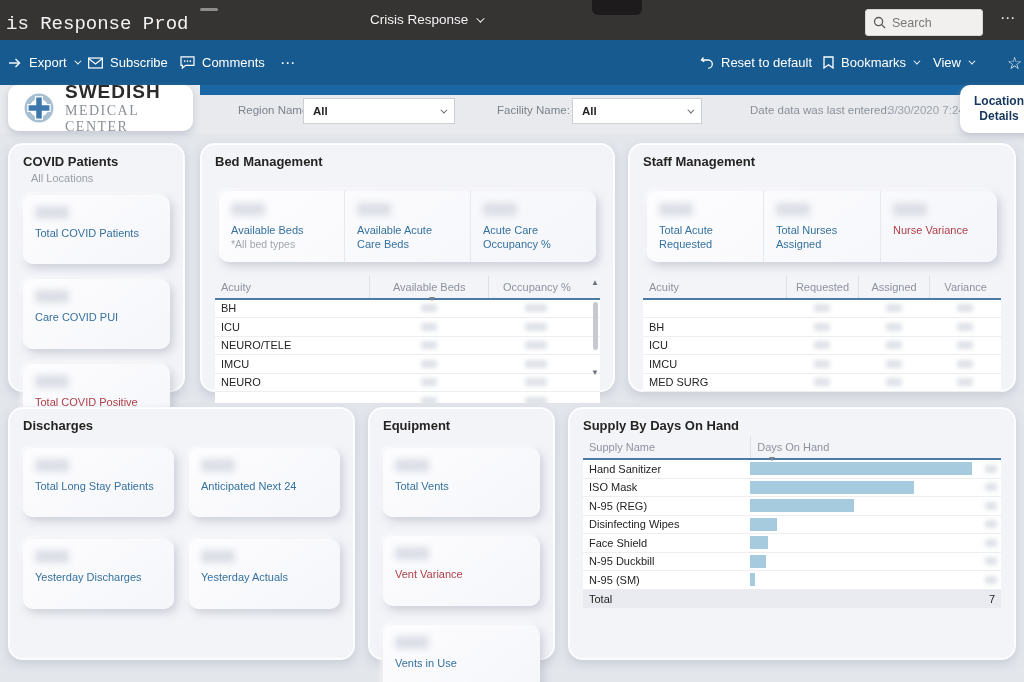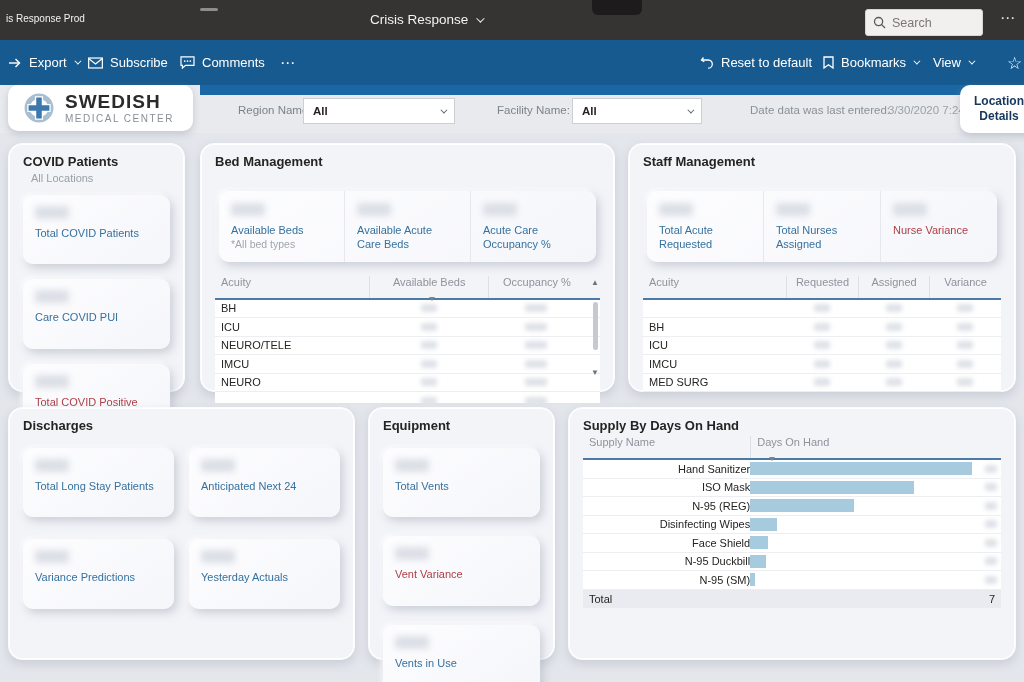--- a/index.html
+++ b/index.html
@@ -8,21 +8,21 @@
     --kpi-blue:#35719f; --kpi-red:#ae3f47; --text-dark:#252423;
     --muted:#8f959d; --underline:#4a7aa5; --bar:#a6cade; --navy:#16375c;
   }
   *{margin:0;padding:0;box-sizing:border-box;}
   html,body{width:1024px;height:682px;overflow:hidden;}
   body{font-family:"Liberation Sans","DejaVu Sans",sans-serif;background:var(--page-bg);}
   .page{position:relative;width:1024px;height:682px;overflow:hidden;}
 
   
   .topbar{position:absolute;left:0;top:0;width:1024px;height:40px;background:var(--topbar);color:#f3f3f3;}
-  .topbar .wtitle{position:absolute;left:6px;top:13px;font-size:10px;}
+  .topbar .wtitle{position:absolute;left:6px;top:13px;font-size:19px;font-family:Liberation Mono, monospace;}
   .topbar .handle{position:absolute;left:200px;top:8px;width:18px;height:3px;background:#8d8d8d;border-radius:2px;}
   .topbar .notch{position:absolute;left:592px;top:0;width:50px;height:15px;background:#1d1b1b;border-radius:0 0 6px 6px;}
   .report-sel{position:absolute;left:370px;top:12px;font-size:13.5px;display:flex;align-items:center;gap:8px;cursor:pointer;}
   .chev{display:inline-block;width:6px;height:6px;border-right:1.6px solid currentColor;border-bottom:1.6px solid currentColor;transform:rotate(45deg) translateY(-2px);}
   .searchbox{position:absolute;left:865px;top:9px;width:118px;height:27px;background:#f1f0ef;border:1px solid #d8d6d4;border-radius:3px;display:flex;align-items:center;padding:0 7px;gap:6px;}
   .searchbox input{border:0;background:transparent;outline:none;width:80px;font-size:12.5px;color:#444;font-family:inherit;}
   .searchbox input::placeholder{color:#7a7774;}
   .top-more{position:absolute;left:1000px;top:9px;font-size:15px;letter-spacing:1px;color:#e8e8e8;cursor:pointer;}
 
   
@@ -31,21 +31,21 @@
   .bb-item svg{display:block;}
   .bluebar .chev{width:5px;height:5px;border-width:1.4px;}
   .bb-more{font-size:15px;letter-spacing:1px;}
   .bb-star{font-family:"DejaVu Sans",sans-serif;font-size:17px;}
 
   
   .filterbar{position:absolute;left:0;top:85px;width:1024px;height:48px;background:var(--filter-bg);}
   .blue-strip{position:absolute;left:200px;top:0;width:790px;height:10px;background:var(--strip-blue);}
   .logo-card{position:absolute;left:8px;top:0;width:185px;height:46px;background:#fff;border-radius:10px;box-shadow:0 3px 7px rgba(150,155,170,.45);display:flex;align-items:center;gap:9px;padding-left:14px;}
   .logo-txt .l1{font-size:19px;font-weight:700;letter-spacing:1px;color:#2b2b2b;line-height:1;}
-  .logo-txt .l2{font-size:10px;letter-spacing:1.5px;color:#8a8f96;margin-top:2px;}
+  .logo-txt .l2{font-size:14px;letter-spacing:1.5px;color:#8a8f96;margin-top:2px;font-family:Liberation Serif, serif;}
   .flabel{position:absolute;top:19px;font-size:11.5px;color:#7c838b;}
   .fselect{position:absolute;top:13px;height:26px;background:#fff;border:1px solid #ccd0d5;display:flex;align-items:center;justify-content:space-between;padding:0 9px;font-size:11.5px;font-weight:700;color:#252423;cursor:pointer;}
   .fselect .chev{color:#5a6068;width:5px;height:5px;}
   .fdate-label{position:absolute;top:19px;font-size:11.5px;color:#8b9199;}
   .fdate-val{position:absolute;top:19px;font-size:11.5px;color:#9aa1a9;}
   .loc-card{position:absolute;right:-14px;top:0;width:78px;height:48px;background:#fff;border-radius:10px;box-shadow:0 3px 7px rgba(150,155,170,.45);display:flex;flex-direction:column;align-items:center;justify-content:center;font-size:12px;font-weight:700;color:var(--navy);line-height:1.25;cursor:pointer;}
 
   
   .card{position:absolute;background:var(--card-bg);border-radius:14px;border:1px solid #fbfcfe;box-shadow:0 4px 10px rgba(170,175,190,.45), inset 0 0 0 1px #ffffff;padding:10px 14px;}
   .ctitle{font-size:13px;font-weight:700;color:var(--text-dark);}
@@ -57,35 +57,35 @@
   .tlabel.red{color:var(--kpi-red);}
   .tsub{font-size:10.5px;color:#a0a6ad;margin-top:1px;}
 
   .strip{display:flex;border-radius:10px;box-shadow:3px 4px 8px rgba(165,170,185,.5), -2px -2px 5px #ffffff;background:linear-gradient(145deg,#fdfdff,#f5f6fa);}
   .strip .tile{flex:1;box-shadow:none;background:transparent;border-radius:0;border-left:1px solid #e6e8ee;padding:10px 12px;}
   .strip .tile:first-child{border-left:0;}
 
   
   .tbl{position:relative;font-size:11px;color:var(--text-dark);}
   .thead{display:flex;color:#8d939c;height:22px;align-items:center;}
-  .thead .hc{position:relative;height:100%;display:flex;border-left:1px solid #dde0e6;padding-left:6px;}
+  .thead .hc{position:relative;height:100%;display:flex;align-items:center;border-left:1px solid #dde0e6;padding-left:6px;}
   .thead .hc:first-child{border-left:0;}
   .thead .hc.center{justify-content:center;padding-left:0;}
   .sort{position:absolute;left:50%;bottom:-3px;width:0;height:0;border-left:3.5px solid transparent;border-right:3.5px solid transparent;border-top:4px solid #7d838c;}
   .hline{height:2px;background:var(--underline);}
   .trow{display:flex;align-items:center;height:18.5px;background:#fff;border-bottom:1px solid #eceef2;}
   .trow .nc{padding-left:6px;}
   .cblob{display:inline-block;width:16px;height:8px;background:#dfe2e8;filter:blur(2px);border-radius:2px;}
   .cell{display:flex;justify-content:center;align-items:center;}
   .scroll{position:absolute;right:0;top:0;width:10px;height:100%;}
   .s-arrow{position:absolute;right:0;width:10px;height:10px;color:#6d737b;font-size:8px;line-height:10px;text-align:center;cursor:pointer;}
   .s-thumb{position:absolute;right:2px;width:5px;border-radius:3px;background:#c6c9cf;cursor:pointer;}
 
   
-  .srow{display:flex;align-items:center;height:18.5px;background:#fff;border-bottom:1px solid #eceef2;text-align:right;}
+  .srow{display:flex;align-items:center;height:18.5px;background:#fff;border-bottom:1px solid #eceef2;}
   .srow .nc{width:40%;padding-left:6px;}
   .srow .track{width:53%;height:13px;position:relative;}
   .srow .bar{position:absolute;left:0;top:0;height:13px;background:var(--bar);}
   .srow .vc{flex:1;display:flex;justify-content:flex-end;padding-right:4px;}
   .totrow{display:flex;justify-content:space-between;align-items:center;height:18px;background:#e9ebf0;font-size:11px;padding:0 6px;color:var(--text-dark);}
 
   .icon{display:inline-flex;align-items:center;}
 </style>
 </head>
 <body>
@@ -422,21 +422,21 @@
         <div class="tile">
           <div class="blob"></div>
           <div class="tlabel">Total Long Stay Patients</div>
         </div>
         <div class="tile">
           <div class="blob"></div>
           <div class="tlabel">Anticipated Next 24</div>
         </div>
         <div class="tile">
           <div class="blob"></div>
-          <div class="tlabel">Variance Predictions</div>
+          <div class="tlabel">Yesterday Discharges</div>
         </div>
         <div class="tile">
           <div class="blob"></div>
           <div class="tlabel">Yesterday Actuals</div>
         </div>
       </div>
   </div>
 
   <div class="card" style="left:368px;top:407px;width:187px;height:253px">
     <div class="ctitle">Equipment</div>

